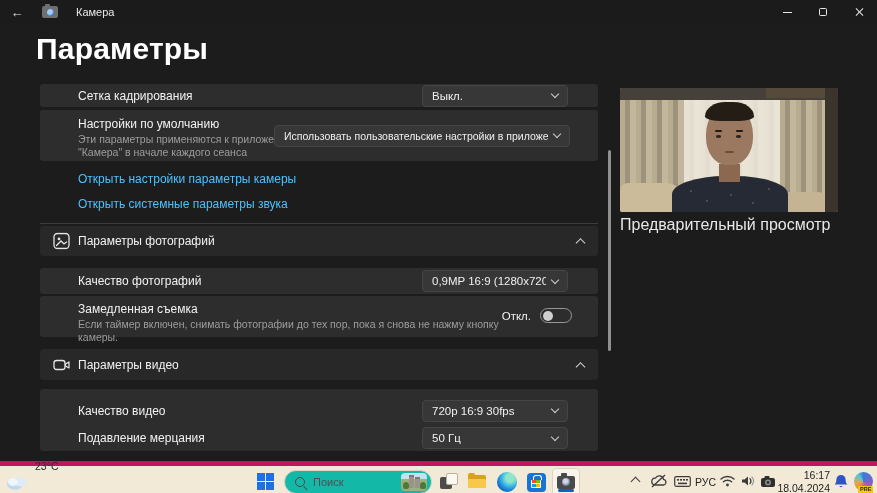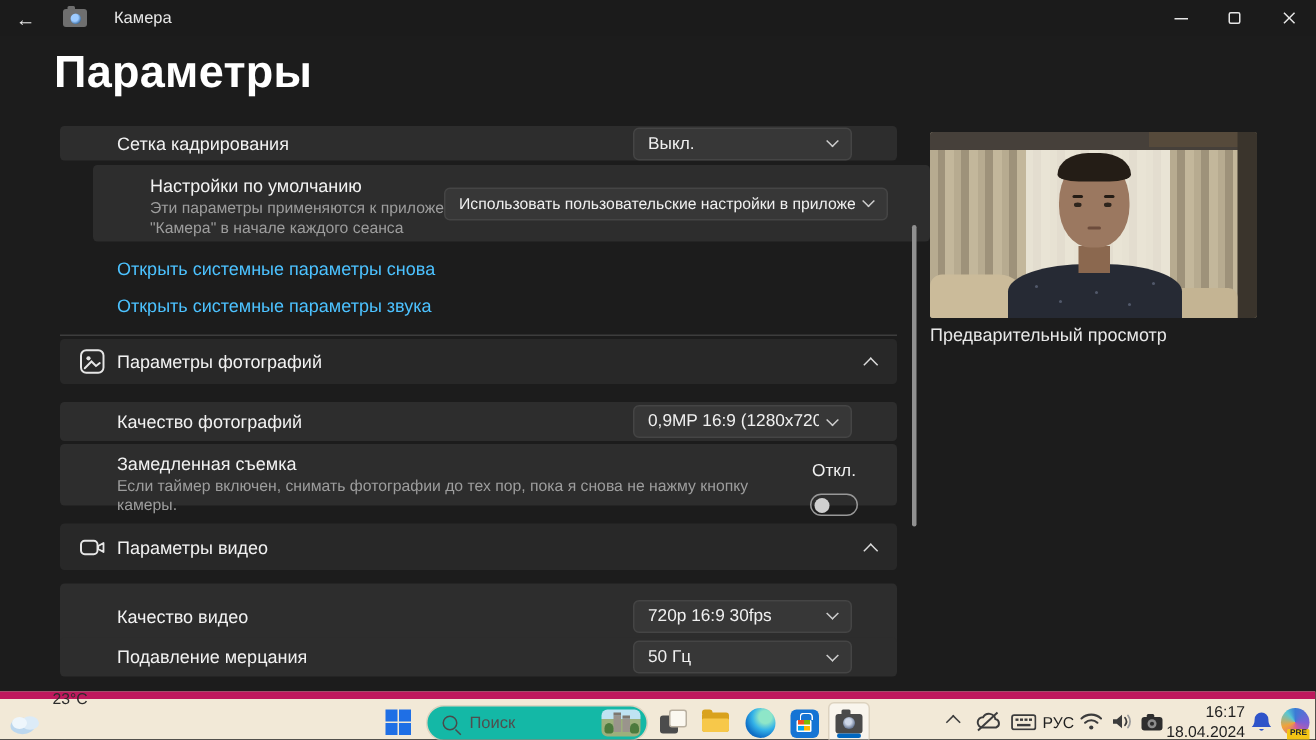--- a/index.html
+++ b/index.html
@@ -26,21 +26,21 @@
 
   
   .page-title { position:absolute; left:36px; top:32px; font-size:30px; font-weight:600; color:#ffffff; letter-spacing:.2px; }
 
   
   .row { position:absolute; left:40px; width:558px; background:#2d2d2d; border-radius:3px;padding-left:16px; }
   .row-label { font-size:12px; color:#f2f2f2; }
   .row-sub { font-size:10.5px; color:#9d9d9d; line-height:12.5px; margin-top:2px; }
 
   .r-grid   { top:84px;  height:23px; }
-  .r-default{ top:110px; height:51px;margin-left:22px; }
+  .r-default{ top:110px; height:51px; }
   .links-block { position:absolute; left:40px; top:164px; width:558px; height:56px; }
   .divider { position:absolute; left:40px; top:223px; width:558px; height:1px; background:#3d3d3d; }
   .r-photohdr { top:226px; height:30px; background:#282828; }
   .r-photoq { top:268px; height:26px; }
   .r-lapse  { top:296px; height:41px; }
   .r-videohdr { top:349px; height:31px; background:#282828; }
   .r-videoq { top:389px; height:43px; }
   .r-flicker{ top:425px; height:26px;text-align:center; }
 
   .pad-label { position:absolute; left:38px; top:50%; transform:translateY(-50%); }
@@ -55,21 +55,21 @@
   .dd-wide span { font-size:10.5px; }
   .chev-down { width:6px; height:6px; border-right:1.3px solid #cfcfcf; border-bottom:1.3px solid #cfcfcf; transform:rotate(45deg); margin-top:-3px; flex:none; margin-left:6px; }
   .chev-up { position:absolute; right:14px; top:50%; width:7px; height:7px; border-right:1.3px solid #dcdcdc; border-bottom:1.3px solid #dcdcdc; transform:translateY(-20%) rotate(-135deg); }
 
   .link { position:absolute; left:38px; font-size:12px; color:#4cc2ff; }
   .link1 { top:8px; } .link2 { top:33px; }
 
   .sec-icon { position:absolute; left:13px; top:50%; transform:translateY(-50%); width:17px; height:17px; }
   .sec-title { position:absolute; left:38px; top:50%; transform:translateY(-50%); font-size:12px; color:#f2f2f2; }
 
-  .toggle-wrap { position:absolute; right:26px; top:12px; display:flex; align-items:center; gap:9px;flex-direction:column; }
+  .toggle-wrap { position:absolute; right:26px; top:12px; display:flex; align-items:center; gap:9px; }
   .toggle-state { font-size:11.5px; color:#f0f0f0; }
   .toggle { width:32px; height:15px; border:1px solid #989898; border-radius:8px; position:relative; background:transparent; }
   .toggle-knob { position:absolute; left:2px; top:1.5px; width:10px; height:10px; border-radius:50%; background:#cfcfcf; }
 
   .scrollbar { position:absolute; left:608px; top:150px; width:3px; height:201px; background:#909090; border-radius:2px; }
 
   
   .preview-img { position:absolute; left:620px; top:88px; width:218px; height:124px; border-radius:2px; overflow:hidden;
                  background:repeating-linear-gradient(90deg,#b7ab90 0 5px,#9e927a 5px 10px,#c3b79b 10px 16px); }
   .pv-topband { position:absolute; top:0; left:0; width:218px; height:12px; background:#46403a; }
@@ -79,21 +79,21 @@
   .pv-sofa-l { position:absolute; left:0; bottom:0; width:64px; height:29px; background:#cbbb9a; border-radius:8px 18px 0 0; }
   .pv-sofa-r { position:absolute; right:13px; bottom:0; width:52px; height:20px; background:#c4b493; border-radius:10px 6px 0 0; }
   .pv-shoulders { position:absolute; left:52px; bottom:-4px; width:116px; height:40px; background:#262a34; border-radius:46% 46% 0 0; }
   .pv-dot { position:absolute; width:2px; height:2px; border-radius:50%; background:#5d6478; opacity:.8; }
   .pv-neck { position:absolute; left:99px; bottom:30px; width:21px; height:18px; background:#8b684f; }
   .pv-head { position:absolute; left:86px; top:17px; width:47px; height:60px; background:#9b7860; border-radius:46% 46% 44% 44% / 50% 50% 46% 46%; }
   .pv-hair { position:absolute; left:85px; top:14px; width:49px; height:19px; background:#241d16; border-radius:50% 50% 35% 35% / 90% 90% 30% 30%; }
   .pv-eye { position:absolute; top:30px; width:5px; height:2.5px; background:#2e251d; border-radius:50%; }
   .pv-brow { position:absolute; top:25px; width:7px; height:2px; background:#241c15; border-radius:2px; }
   .pv-mouth { position:absolute; top:46px; left:19px; width:9px; height:2px; background:#6d4c3c; border-radius:2px; }
-  .preview-caption { position:absolute; left:620px; top:216px; font-size:12px; color:#e8e8e8; }
+  .preview-caption { position:absolute; left:620px; top:216px; font-size:16px; color:#e8e8e8; }
 
   
   .taskbar { position:absolute; left:0; bottom:0; width:877px; height:32px; background:#f2e9d7; border-top:5px solid #be185d; }
   .weather { position:absolute; left:5px; top:2px; display:flex; align-items:center; gap:5px; height:28px; }
   .weather-temp { font-size:10.5px; color:#2b2b2b; line-height:12px; }
   .weather-cond { font-size:10px; color:#5a5a5a; line-height:12px;margin-top:20px; }
 
   .start-btn { position:absolute; left:257px; top:7px; width:17px; height:17px; display:grid; grid-template-columns:8px 8px; grid-template-rows:8px 8px; gap:1px; }
   .start-btn div { background:#1f6fe5; }
 
@@ -169,21 +169,21 @@
       <div class="row-label">Настройки по умолчанию</div>
       <div class="row-sub">Эти параметры применяются к приложению "Камера" в начале каждого сеанса</div>
     </div>
     <div class="dropdown dd-wide">
       <span>Использовать пользовательские настройки в приложении</span>
       <i class="chev-down"></i>
     </div>
   </div>
 
   <div class="links-block">
-    <a class="link link1">Открыть системные параметры снова</a>
+    <a class="link link1">Открыть настройки параметры камеры</a>
     <a class="link link2">Открыть системные параметры звука</a>
   </div>
   <div class="divider"></div>
 
   <div class="row r-photohdr">
     <svg class="sec-icon" viewBox="0 0 17 17">
       <rect x="1" y="1" width="15" height="15" rx="3.5" fill="none" stroke="#e6e6e6" stroke-width="1.3"></rect>
       <circle cx="6" cy="6.4" r="1.4" fill="#e6e6e6"></circle>
       <path d="M3.5 13 L8 8.5 L11 11.5 L13.5 9.5" fill="none" stroke="#e6e6e6" stroke-width="1.3" stroke-linecap="round"></path>
     </svg>

